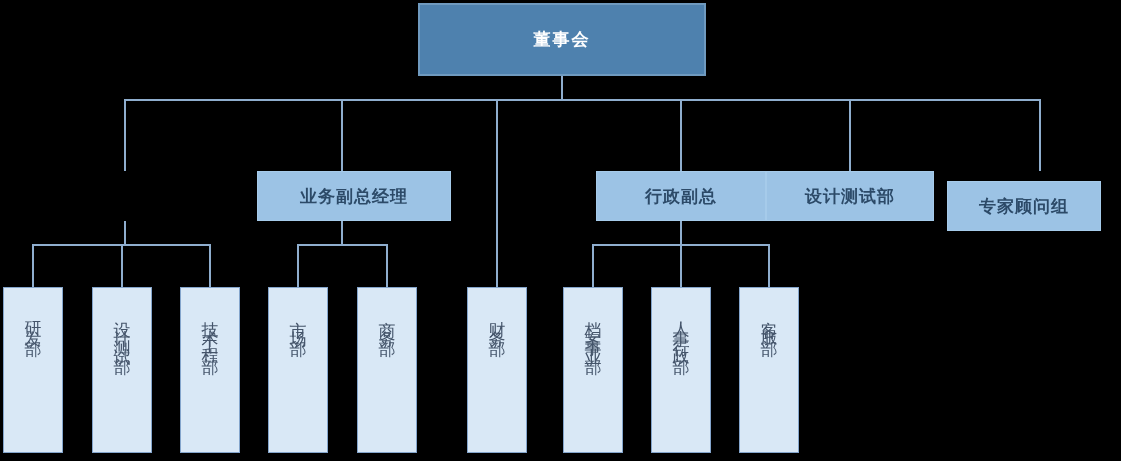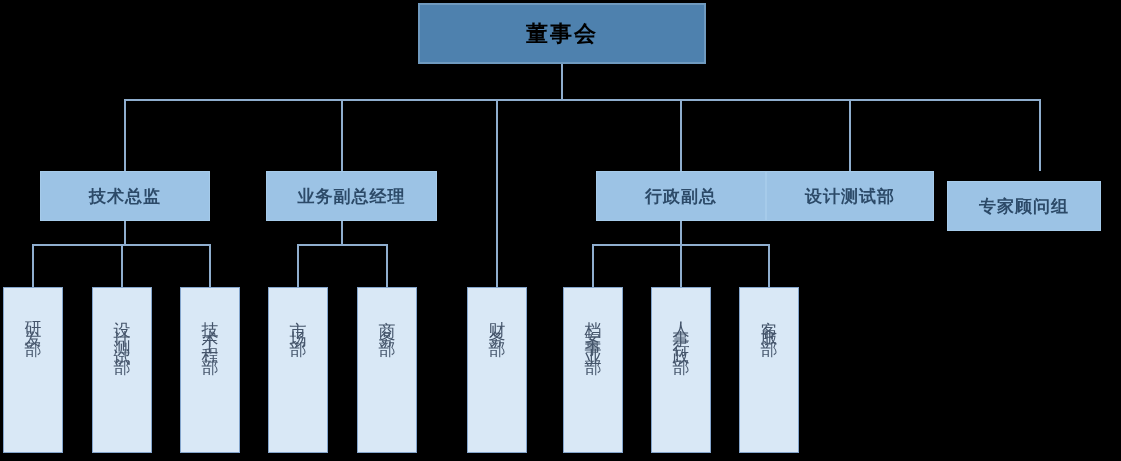--- a/index.html
+++ b/index.html
@@ -7,31 +7,31 @@
     width: 1121px; height: 461px;
     background: #000000;
     position: relative;
     overflow: hidden;
     font-family: "Liberation Sans", "DejaVu Sans", sans-serif;
   }
   #chart { position: absolute; inset: 0; width: 1121px; height: 461px; }
   svg.connectors { position: absolute; left: 0; top: 0; pointer-events: none; }
   .node { position: absolute; box-sizing: border-box; display: flex; align-items: center; justify-content: center; }
   .root-node {
-    left: 418px; top: 3px; width: 288px; height: 61px;
+    left: 418px; top: 3px; width: 288px; height: 73px;
     background: #4E81AE; border: 2px solid #6F9ABF;
-    color: #000000; font-size: 22px; font-weight: bold; letter-spacing: 2px;
+    color: #ffffff; font-size: 17px; font-weight: bold; letter-spacing: 2px;
   }
   .lvl2-node {
     top: 171px; height: 50px;
     background: #9CC3E5; border: 1px solid #A6CBEA;
     color: #2C4A68; font-size: 17px; font-weight: bold; letter-spacing: 1px;
   }
   .l2-0 { left: 40px;  width: 170px; }
-  .l2-1 { left: 266px; width: 171px; }
+  .l2-1 { left: 257px; width: 194px; }
   .l2-2 { left: 596px; width: 170px; }
   .l2-3 { left: 766px; width: 168px; }
   .l2-4 { left: 947px; width: 154px; margin-top: 10px; }
   .dept-node {
     top: 287px; width: 60px; height: 166px;
     background: #D9E8F6; border: 1px solid #84A5CC;
     align-items: flex-start; padding-top: 20px;
     color: #44546A; font-size: 17px;
   }
   .dept-node .vtext {
@@ -78,23 +78,20 @@
     <line x1="592" y1="245" x2="770" y2="245"></line>
     <line x1="593" y1="244" x2="593" y2="287"></line>
     <line x1="681" y1="244" x2="681" y2="287"></line>
     <line x1="769" y1="244" x2="769" y2="287"></line>
   </svg>
 
   <div class="node root-node">
     <span>董事会</span>
   </div>
 
-  <div class="node lvl2-node l2-0">
-    <span>技术总监</span>
-  </div>
   <div class="node lvl2-node l2-1">
     <span>业务副总经理</span>
   </div>
   <div class="node lvl2-node l2-2">
     <span>行政副总</span>
   </div>
   <div class="node lvl2-node l2-3">
     <span>设计测试部</span>
   </div>
   <div class="node lvl2-node l2-4">

